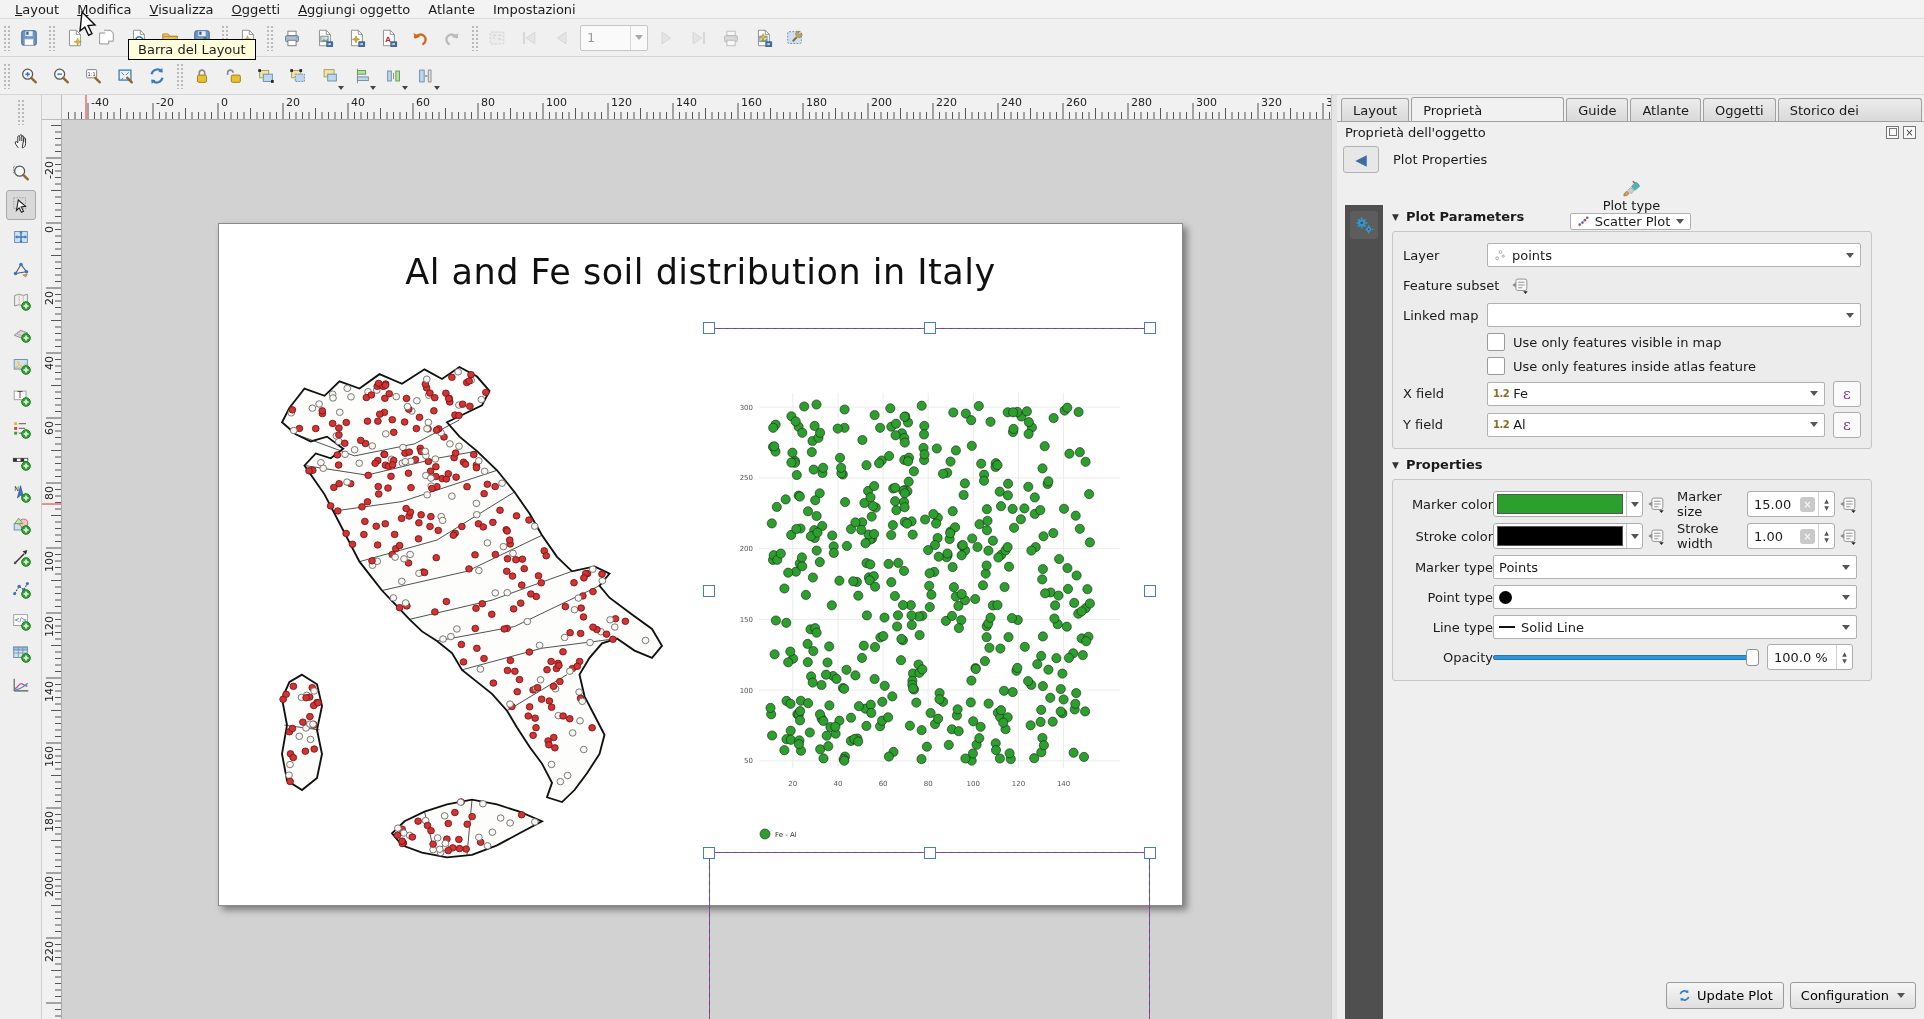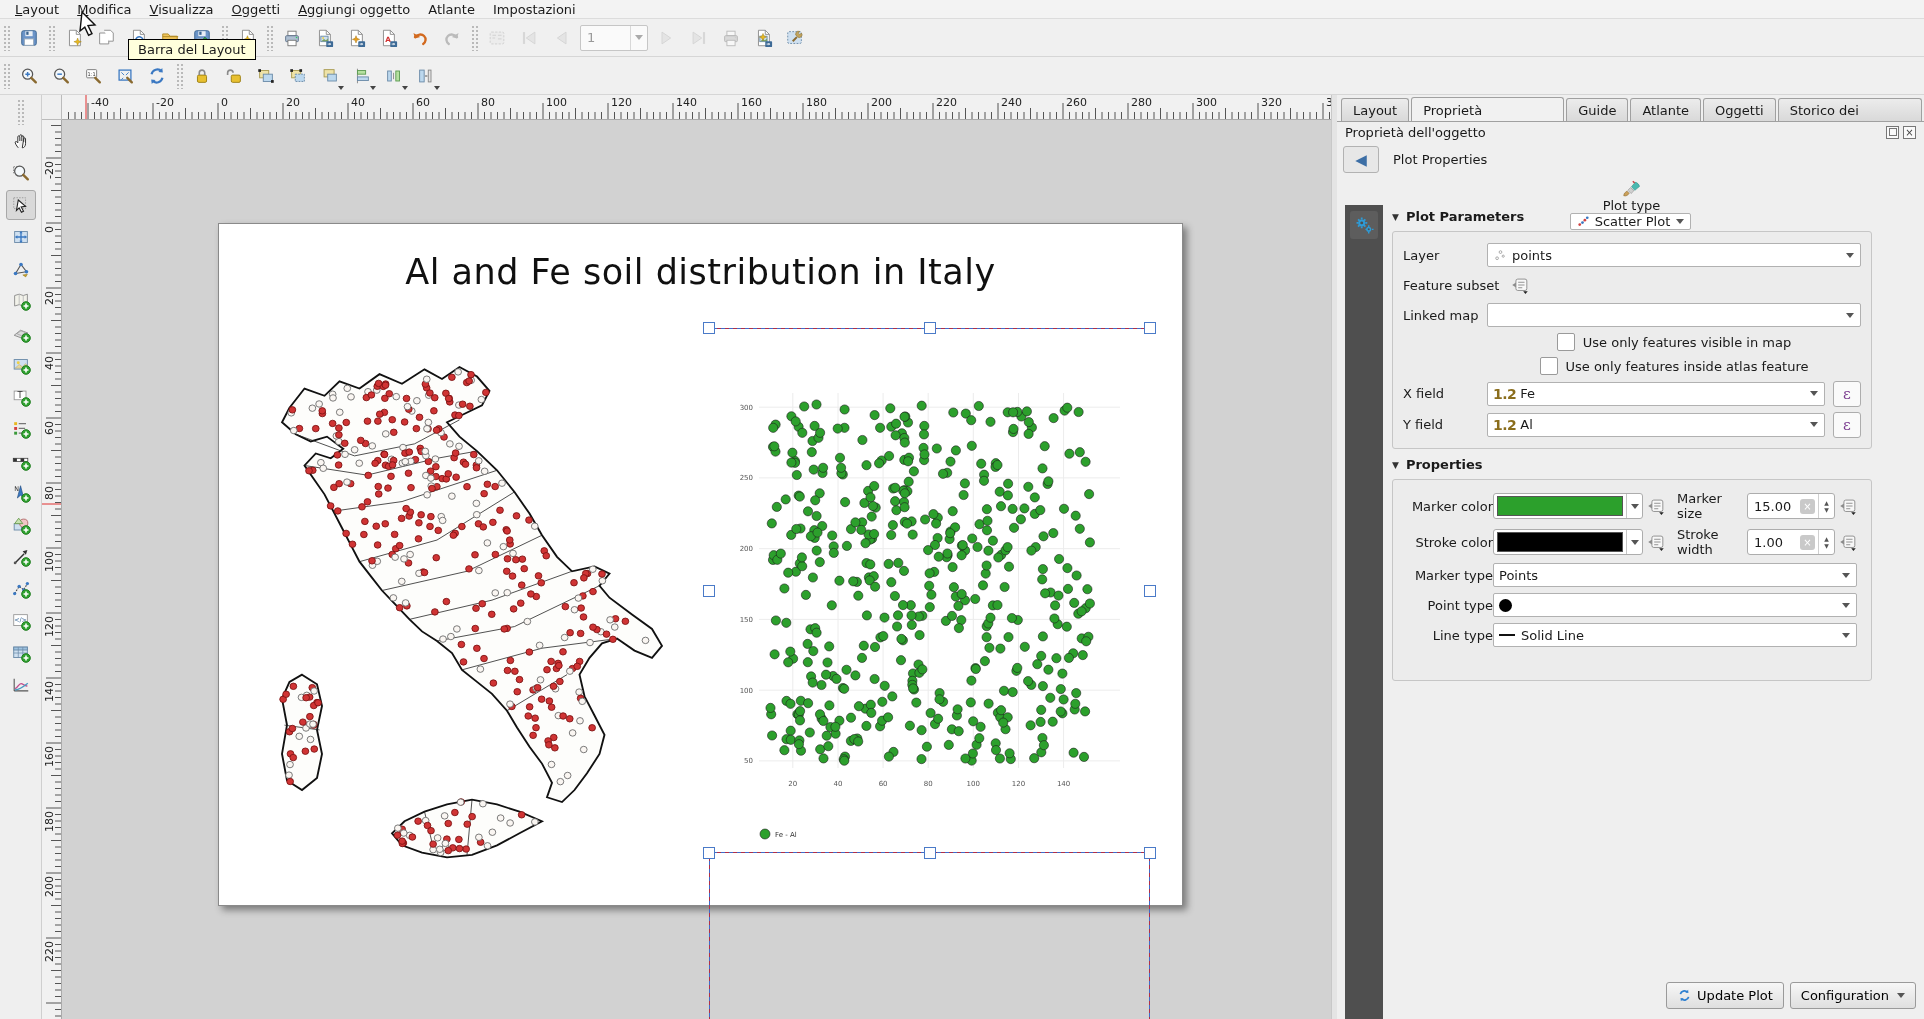--- a/index.html
+++ b/index.html
@@ -81,26 +81,26 @@
   .sechdr .tri{font-size:9px;margin-right:7px;color:#333;}
   .gbox{position:absolute;left:55px;width:480px;background:#ececec;border:1px solid #c6c6c6;border-radius:3px;
         box-sizing:border-box;padding:8px 10px;display:flex;flex-direction:column;}
   .prow{display:flex;align-items:center;margin:3px 0;min-height:24px;}
   .plab{color:#1a1a1a;}
   .w80{width:84px;flex:none;}
   .w90{width:90px;flex:none;text-align:right;}
   .picon{display:inline-flex;align-items:center;justify-content:center;}
   .picon svg{width:20px;height:20px;}
   .picon.sm svg{width:15px;height:15px;}
-  .typebadge{font-size:14px;font-weight:bold;color:#8a6d1c;margin-right:4px;letter-spacing:-.5px;}
+  .typebadge{font-size:10px;font-weight:bold;color:#8a6d1c;margin-right:4px;letter-spacing:-.5px;}
   .epsbtn{width:28px;height:26px;margin-left:8px;background:#fafafa;border:1px solid #adadad;border-radius:3px;
           color:#7a3b8f;font-size:15px;font-family:"DejaVu Serif",serif;display:flex;align-items:center;justify-content:center;padding:0;}
   .cb{width:16px;height:16px;background:#fff;border:1px solid #9a9a9a;border-radius:2px;flex:none;}
   .cblab{margin-left:8px;}
-  .cbrow{min-height:18px;justify-content:center;}
+  .cbrow{min-height:18px;}
   .swatch{width:150px;height:26px;border:1px solid #adadad;border-radius:3px;background:#fff;display:flex;align-items:center;
           box-sizing:border-box;flex:none;}
   .swatch .col{flex:1;height:18px;margin:0 3px 0 3px;border:1px solid #555;}
   .swatch .dd{width:15px;align-self:stretch;border-left:1px solid #c6c6c6;display:flex;align-items:center;justify-content:center;}
   .spin{height:26px;background:#fff;border:1px solid #adadad;border-radius:3px;display:flex;align-items:center;
         box-sizing:border-box;padding-left:6px;flex:none;}
   .spin .sval{flex:1;}
   .sclear{width:15px;height:15px;background:#c9c9c9;border-radius:3px;color:#fff;font-size:10px;line-height:15px;
           text-align:center;margin-right:3px;flex:none;}
   .sarrows{display:flex;flex-direction:column;justify-content:center;border-left:1px solid #d0d0d0;height:100%;
@@ -2189,20 +2189,34 @@
         </div>
       </div>
       <div class="prow">
         <span class="plab w90">Line type</span>
         <div class="combo" style="width:364px">
           <span style="width:16px;height:2px;background:#111;display:inline-block;margin-right:6px"></span>
           <span class="cval">Solid Line</span>
           <span class="carr"></span>
         </div>
       </div>
+      <div class="prow">
+        <span class="plab w90">Opacity</span>
+        <div class="slider" style="width:266px">
+          <div class="strack"></div>
+          <div class="shandle" id="opacity-handle" style="left: calc(100% - 13px);"></div>
+        </div>
+        <div class="spin" style="width:86px;margin-left:8px">
+          <span class="sval">100.0 %</span>
+          <span class="sarrows">
+              <span>▲</span>
+              <span>▼</span>
+            </span>
+        </div>
+      </div>
     </div>
 
     <div class="pfooter">
       <button class="fbtn">
         <span class="picon sm">
             <svg viewBox="0 0 22 22">
               <path d="M5 9a6 6 0 0 1 10.3-2.8" fill="none" stroke="#2d7fd0" stroke-width="2.6"></path>
               <path d="M16.3 2.6l.5 4.6-4.6-.5z" fill="#2d7fd0"></path>
               <path d="M17 13a6 6 0 0 1-10.3 2.8" fill="none" stroke="#2d7fd0" stroke-width="2.6"></path>
               <path d="M5.7 19.4l-.5-4.6 4.6.5z" fill="#2d7fd0"></path>

